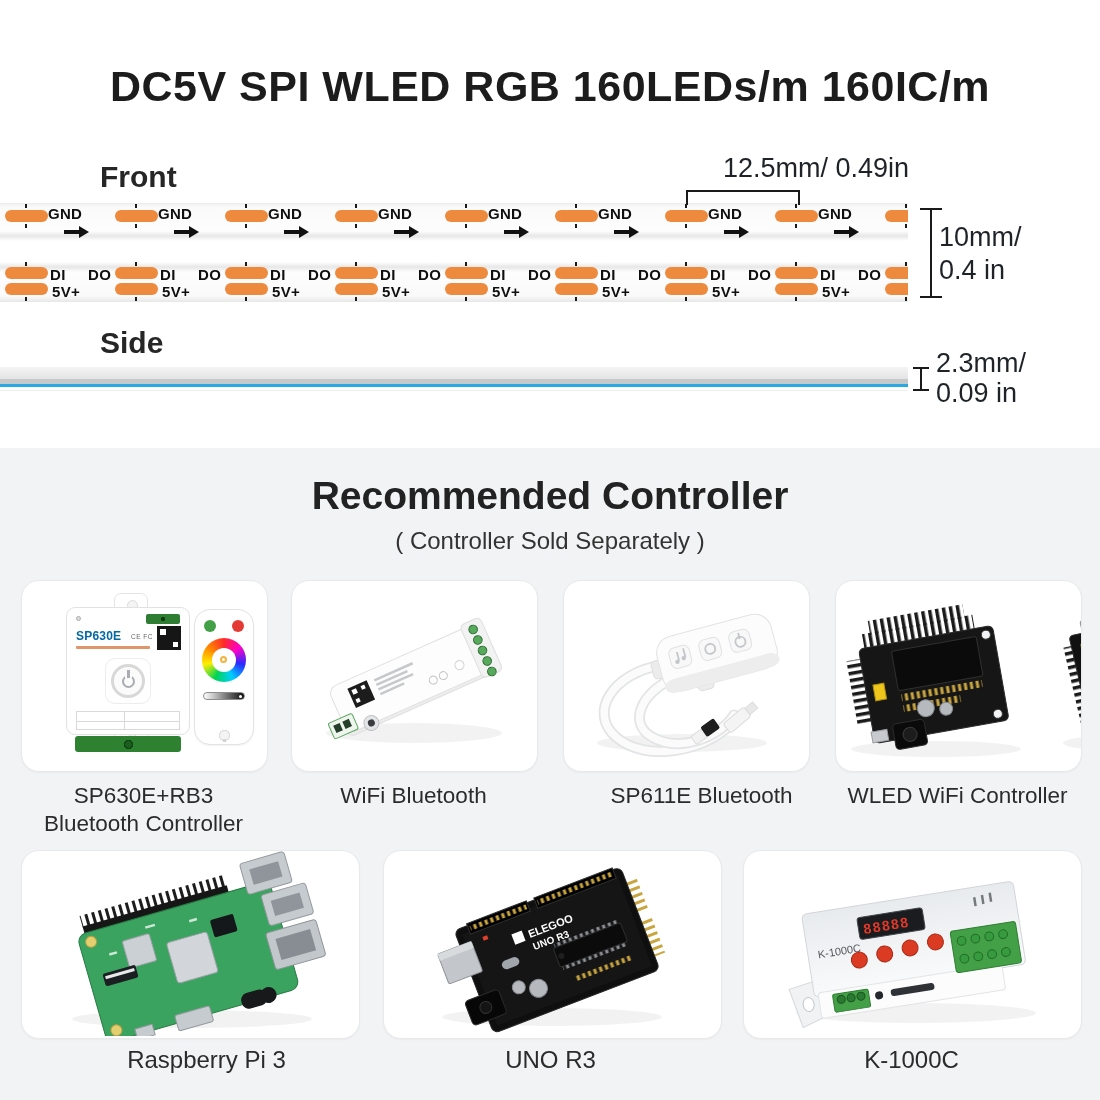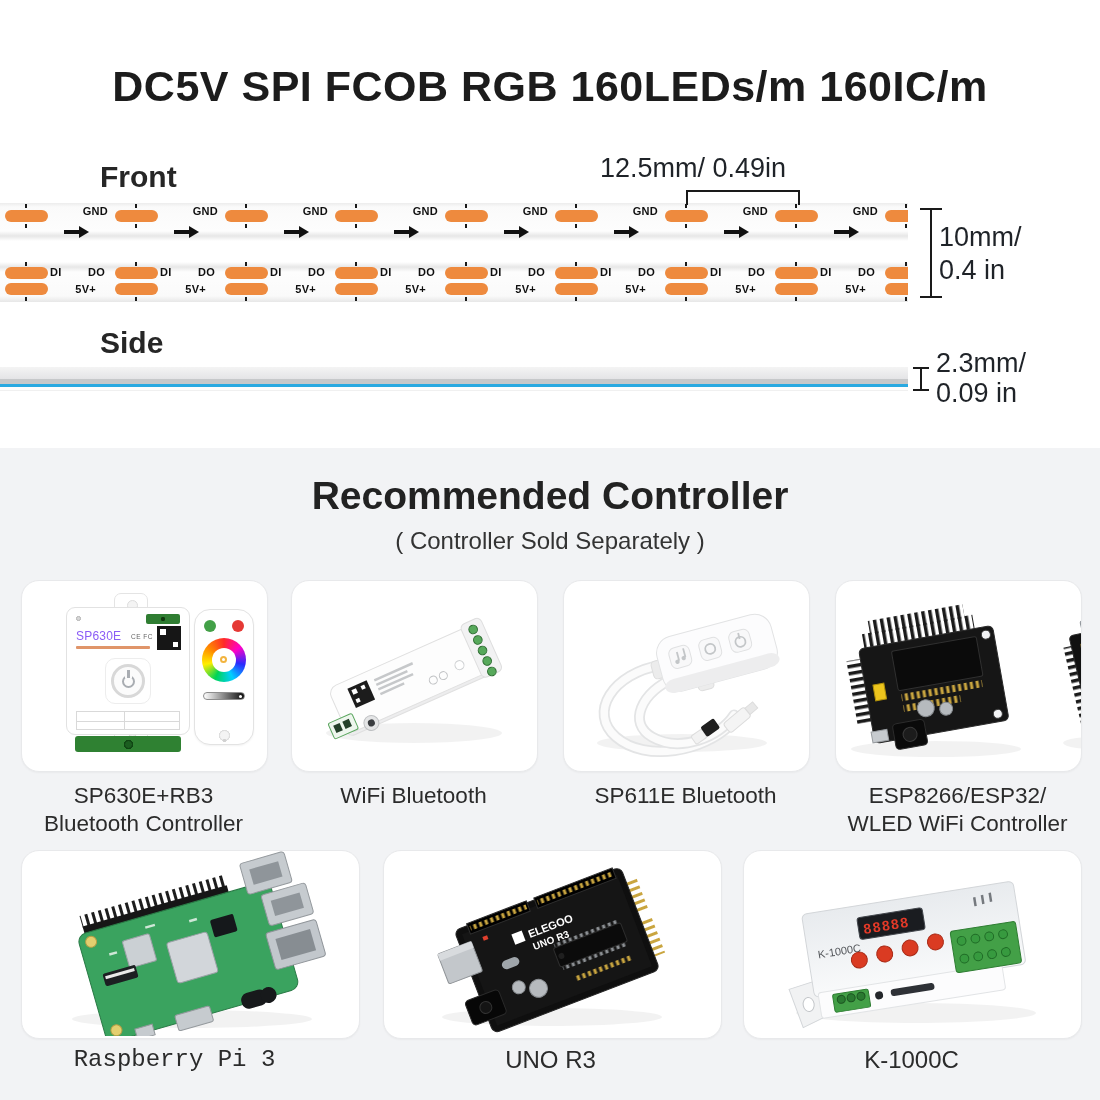--- a/index.html
+++ b/index.html
@@ -19,28 +19,28 @@
   #front-strip{
     left:0;top:203px;width:908px;height:99px;overflow:hidden;
     background:linear-gradient(180deg,
       #ececec 0px,#fafafa 4px,#fdfdfd 28px,#e7e7e7 33px,
       #ffffff 38px,#ffffff 59px,#e7e7e7 64px,#fdfdfd 69px,
       #fafafa 93px,#e7e7e7 99px);
   }
   .seg{position:absolute;top:0;width:110px;height:99px;}
   .pad{position:absolute;width:43px;height:12px;border-radius:6px;background:#ee8a3e;}
   .tick{position:absolute;width:2px;height:4px;background:#1a1a1a;}
-  .pinlbl{position:absolute;font-size:11px;font-weight:700;color:#0f0f0f;letter-spacing:.3px;text-align:right;}
+  .pinlbl{position:absolute;font-size:15px;font-weight:700;color:#0f0f0f;letter-spacing:.3px;text-align:left;}
   .arr{position:absolute;left:64px;top:27px;width:15px;height:4px;background:#101010;}
   .arr::after{content:'';position:absolute;left:15px;top:-4px;width:0;height:0;
     border-left:10px solid #101010;border-top:6px solid transparent;border-bottom:6px solid transparent;}
 
   
   .dim-text{font-size:27px;font-weight:500;color:#1f2328;}
-  #pitch-text{left:600px;top:153px;width:284px;text-align:left;}
+  #pitch-text{left:625px;top:153px;width:284px;text-align:right;}
   #pitch-bracket{left:686px;top:190px;width:110px;height:13px;
     border-top:2px solid #1a1a1a;border-left:2px solid #1a1a1a;border-right:2px solid #1a1a1a;}
   #height-line{left:920px;top:208px;width:22px;height:86px;
     border-top:2px solid #1a1a1a;border-bottom:2px solid #1a1a1a;}
   #height-line i{position:absolute;left:10px;top:0;bottom:0;width:2px;background:#1a1a1a;}
   #height-text{left:939px;top:221px;line-height:33px;}
   #thick-line{left:913px;top:367px;width:16px;height:20px;
     border-top:2px solid #1a1a1a;border-bottom:2px solid #1a1a1a;}
   #thick-line i{position:absolute;left:7px;top:0;bottom:0;width:2px;background:#1a1a1a;}
   #thick-text-1{left:936px;top:348px;}
@@ -72,21 +72,21 @@
   .dev1 *{position:absolute;box-sizing:border-box;}
   .c1tab{left:92px;width:34px;height:22px;background:#fff;border:1px solid #e4e4e4;border-radius:7px;}
   .c1tab.t{top:12px;} .c1tab.b{top:146px;}
   .c1tab::after{content:'';position:absolute;left:50%;top:50%;width:9px;height:9px;margin:-4.5px;
      border-radius:50%;background:#f4f4f4;border:1px solid #ddd;}
   .c1box{left:44px;top:26px;width:124px;height:128px;background:#fff;border:1px solid #e2e2e2;border-radius:9px;}
   .c1screws{left:9px;top:8px;display:flex;gap:3px;}
   .c1screws i{width:5px;height:5px;border-radius:50%;background:#d7d7d7;border:1px solid #bfbfbf;display:block;}
   .c1green{right:9px;top:6px;width:34px;height:10px;background:#2f7d32;border-radius:2px;display:flex;align-items:center;justify-content:space-evenly;}
   .c1green i{width:4px;height:4px;border-radius:50%;background:#10380f;display:block;}
-  .c1name{left:9px;top:21px;font-size:12px;font-weight:400;color:#8b5cf6;letter-spacing:.2px;}
+  .c1name{left:9px;top:21px;font-size:12px;font-weight:700;color:#0369a1;letter-spacing:.2px;}
   .c1certs{left:64px;top:25px;font-size:6.5px;color:#666;letter-spacing:.5px;}
   .c1sub{left:9px;top:38px;width:74px;height:3px;background:#e0956a;border-radius:1px;}
   .c1qr{right:8px;top:18px;width:24px;height:24px;background:#161616;}
   .c1qr::before,.c1qr::after{content:'';position:absolute;background:#fff;width:6px;height:6px;}
   .c1qr::before{left:3px;top:3px;} .c1qr::after{right:3px;bottom:3px;width:5px;height:5px;}
   .c1frame{left:50%;top:50px;width:46px;height:46px;margin-left:-23px;border:1px solid #ededed;border-radius:10px;}
   .c1btn{left:50%;top:56px;width:34px;height:34px;margin-left:-17px;border-radius:50%;
      background:#fbfbfb;border:3px solid #d8d8d8;}
   .pwrring{left:50%;top:50%;width:13px;height:13px;margin:-6.5px;border:2.5px solid #a9adb2;border-radius:50%;}
   .pwrbar{left:50%;top:3px;width:3px;height:8px;margin-left:-1.5px;background:#a9adb2;border-left:2px solid #fbfbfb;border-right:2px solid #fbfbfb;background-clip:content-box;width:7px;margin-left:-3.5px;}
@@ -107,21 +107,21 @@
      background:linear-gradient(90deg,#ffffff,#0c0c0c);}
   .rSlider i{position:absolute;right:2px;top:2px;width:3px;height:3px;border-radius:50%;background:#fff;}
   .rGrid{left:7px;right:7px;top:98px;height:54px;display:grid;grid-template-columns:repeat(3,1fr);justify-items:center;align-items:center;}
   .rGrid b{width:11px;height:11px;border-radius:50%;background:#f4f4f4;border:1px solid #dcdcdc;display:block;}
   .rDots{left:50%;bottom:5px;width:20px;margin-left:-10px;display:flex;gap:4px;justify-content:center;}
   .rDots i{width:3px;height:3px;border-radius:50%;background:#d2d2d2;display:block;}
 </style>
 </head>
 <body>
 
-<div class="abs page-title">DC5V SPI FCOB RGB 160LEDs/m 160IC/m</div>
+<div class="abs page-title">DC5V SPI WLED RGB 160LEDs/m 160IC/m</div>
 
 <div class="abs view-label" id="front-label">Front</div>
 
 <div class="abs" id="front-strip">
     <div class="seg" style="left: 0px;">
       <span class="tick" style="left:25px;top:1px"></span>
       <span class="tick" style="left:25px;top:21px"></span>
       <span class="tick" style="left:25px;top:59px"></span>
       <span class="tick" style="left:25px;top:94px"></span>
       <div class="pad" style="left:5px;top:7px"></div>
@@ -458,25 +458,24 @@
   </svg>
 </div>
 
 <div class="abs cap1" style="left:11px;width:265px;">
   <div>SP630E+RB3</div>
     <div>Bluetooth Controller</div>
 </div>
 <div class="abs cap1" style="left:281px;width:265px;">
     <div>WiFi Bluetooth</div>
 </div>
-<div class="abs cap1" style="left:553px;width:265px;">
+<div class="abs cap1" style="left:569px;width:265px;">
   <div>SP611E Bluetooth</div>
 </div>
 <div class="abs cap1" style="left:825px;width:265px;">
-  <div>ESP8266/ESP32/</div>
     <div>WLED WiFi Controller</div>
 </div>
 
 <div class="abs card r2" style="left:21px;">
   <svg width="337" height="185" viewBox="0 0 337 185">
     <defs>
       <pattern id="p5v" width="7" height="13" patternUnits="userSpaceOnUse">
           <rect width="3" height="13" fill="#1d1d1d"></rect>
         </pattern>
     </defs>
@@ -598,15 +597,15 @@
         <circle cx="90" cy="136" r="4"></circle>
           <circle cx="100" cy="136" r="4"></circle>
           <circle cx="110" cy="136" r="4"></circle>
       </g>
       <rect x="140" y="134" width="44" height="7" rx="3" fill="#2e3136"></rect>
       <circle cx="128" cy="138" r="4" fill="#24272b"></circle>
     </g>
   </svg>
 </div>
 
-<div class="abs cap2" style="left:6px;width:337px;font-family:Liberation Mono, monospace;">Raspberry Pi 3</div>
+<div class="abs cap2" style="left:38px;width:337px;">Raspberry Pi 3</div>
 <div class="abs cap2" style="left:383px;width:335px;">UNO R3</div>
 <div class="abs cap2" style="left:743px;width:337px;">K-1000C</div>
 
 </body></html>

